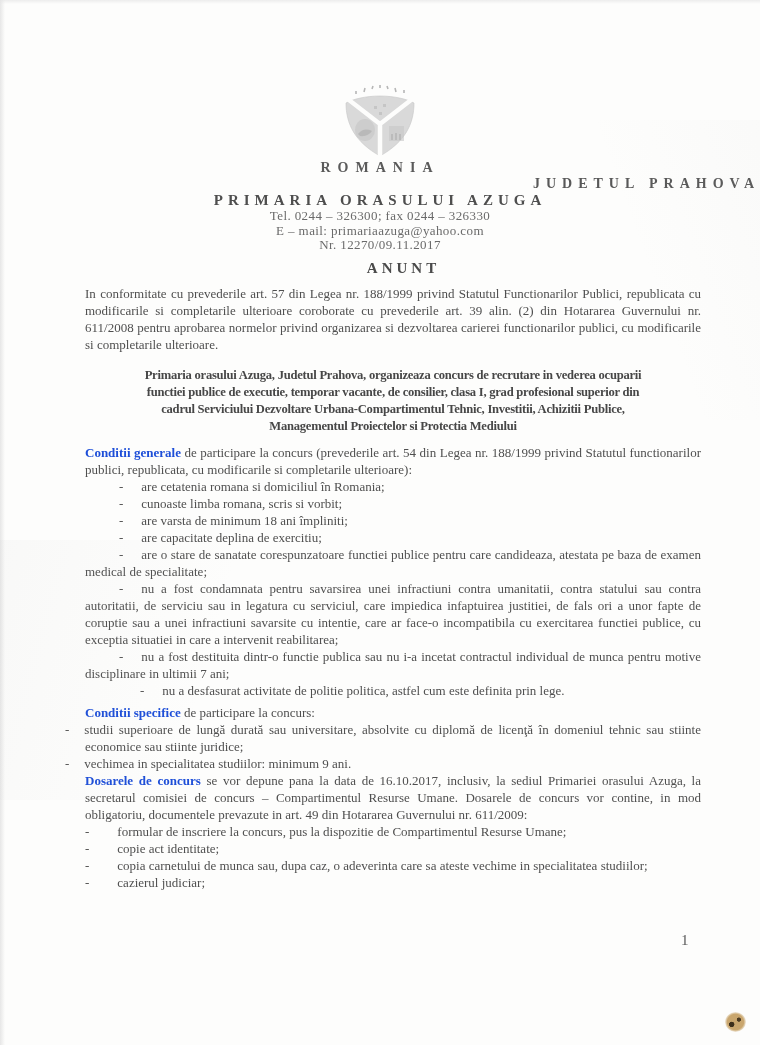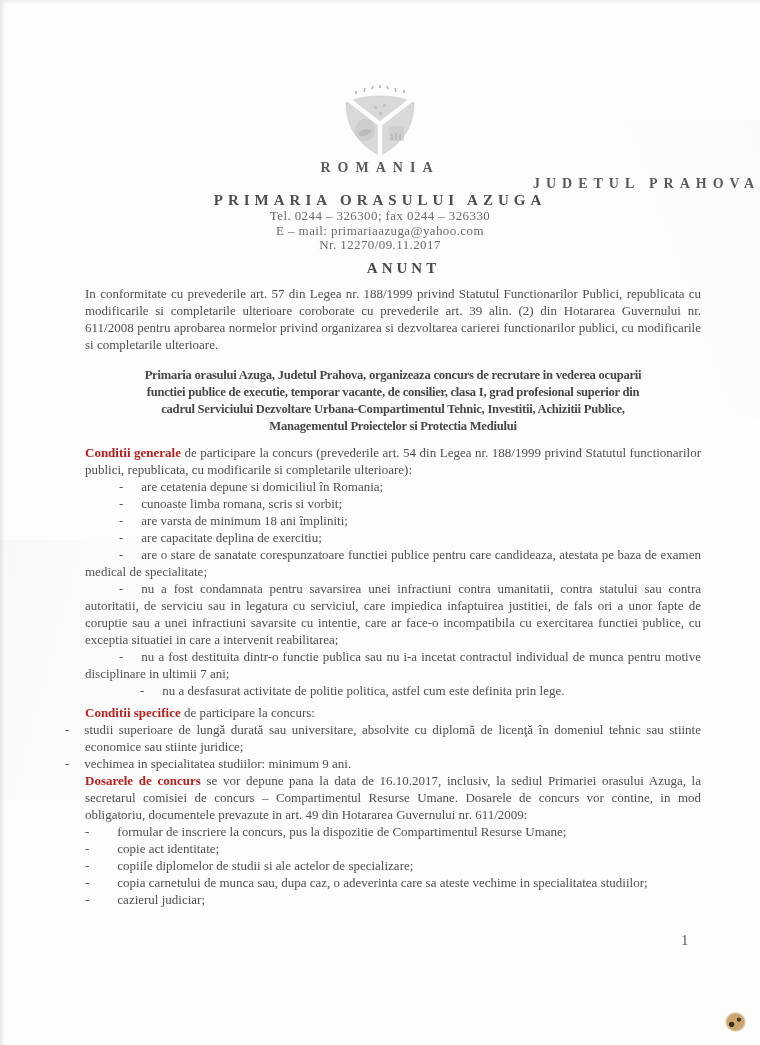--- a/index.html
+++ b/index.html
@@ -31,21 +31,21 @@
     color:#4a4a4a; margin:6px 0 0 0; line-height:18px;padding-left:47px; }
 
   .body { margin-left:85px; width:616px; font-size:13px; line-height:17px;
     text-align:justify; }
   .body p { margin:0; }
   .p-intro { margin-top:8px !important; }
   .p-announce { margin-top:14px !important; text-align:center; font-weight:bold;
     color:#474747; white-space:pre-line; font-size:12.6px; letter-spacing:-0.25px; line-height:17px; }
   .p-sec { margin-top:9px !important; }
   .p-sec2 { margin-top:5px !important; }
-  strong { color:#b91c1c; }
+  strong { color:#1d4ed8; }
 
   .it      { text-indent:34px; }
   .it .dash      { margin-right:18px; }
   .it-deep { text-indent:55px; }
   .it-deep .dash { margin-right:18px; }
   .it-spec { margin-left:52px; text-indent:-20px; }
   .it-spec .dash { margin-right:15px; }
   .it-doc  { text-indent:0; }
   .it-doc .dash  { margin-right:28px; }
 
@@ -106,38 +106,37 @@
   <div class="body">
     <p class="p-intro">In conformitate cu prevederile art. 57 din Legea nr. 188/1999 privind Statutul Functionarilor Publici, republicata cu modificarile si completarile ulterioare coroborate cu prevederile art. 39 alin. (2) din Hotararea Guvernului nr. 611/2008 pentru aprobarea normelor privind organizarea si dezvoltarea carierei functionarilor publici, cu modificarile si completarile ulterioare.</p>
 
     <p class="p-announce">Primaria orasului Azuga, Judetul Prahova, organizeaza concurs de recrutare in vederea ocuparii
 functiei publice de executie, temporar vacante, de consilier, clasa I, grad profesional superior din
 cadrul Serviciului Dezvoltare Urbana-Compartimentul Tehnic, Investitii, Achizitii Publice,
 Managementul Proiectelor si Protectia Mediului</p>
 
     <p class="p-sec"><strong>Conditii generale</strong><span> de participare la concurs (prevederile art. 54 din Legea nr. 188/1999 privind Statutul functionarilor publici, republicata, cu modificarile si completarile ulterioare):</span></p>
 
-    <p class="it"><span class="dash">-</span><span>are cetatenia depune si domiciliul în Romania;</span></p>
+    <p class="it"><span class="dash">-</span><span>are cetatenia romana si domiciliul în Romania;</span></p>
     <p class="it"><span class="dash">-</span><span>cunoaste limba romana, scris si vorbit;</span></p>
     <p class="it"><span class="dash">-</span><span>are varsta de minimum 18 ani împliniti;</span></p>
     <p class="it"><span class="dash">-</span><span>are capacitate deplina de exercitiu;</span></p>
     <p class="it"><span class="dash">-</span><span>are o stare de sanatate corespunzatoare functiei publice pentru care candideaza, atestata pe baza de examen medical de specialitate;</span></p>
     <p class="it"><span class="dash">-</span><span>nu a fost condamnata pentru savarsirea unei infractiuni contra umanitatii, contra statului sau contra autoritatii, de serviciu sau in legatura cu serviciul, care impiedica infaptuirea justitiei, de fals ori a unor fapte de coruptie sau a unei infractiuni savarsite cu intentie, care ar face-o incompatibila cu exercitarea functiei publice, cu exceptia situatiei in care a intervenit reabilitarea;</span></p>
     <p class="it"><span class="dash">-</span><span>nu a fost destituita dintr-o functie publica sau nu i-a incetat contractul individual de munca pentru motive disciplinare in ultimii 7 ani;</span></p>
     <p class="it it-deep"><span class="dash">-</span><span>nu a desfasurat activitate de politie politica, astfel cum este definita prin lege.</span></p>
 
     <p class="p-sec2"><strong>Conditii specifice</strong><span> de participare la concurs:</span></p>
 
     <p class="it-spec"><span class="dash">-</span><span>studii superioare de lungă durată sau universitare, absolvite cu diplomă de licenţă în domeniul tehnic sau stiinte economice sau stiinte juridice;</span></p>
     <p class="it-spec"><span class="dash">-</span><span>vechimea in specialitatea studiilor: minimum 9 ani.</span></p>
 
     <p><strong>Dosarele de concurs</strong><span> se vor depune pana la data de 16.10.2017, inclusiv, la sediul Primariei orasului Azuga, la secretarul comisiei de concurs – Compartimentul Resurse Umane. Dosarele de concurs vor contine, in mod obligatoriu, documentele prevazute in art. 49 din Hotararea Guvernului nr. 611/2009:</span></p>
 
     <p class="it-doc"><span class="dash">-</span><span>formular de inscriere la concurs, pus la dispozitie de Compartimentul Resurse Umane;</span></p>
     <p class="it-doc"><span class="dash">-</span><span>copie act identitate;</span></p>
-    <p class="it-doc"><span class="dash">-</span><span>copiile diplomelor de studii si ale actelor de specializare;</span></p>
     <p class="it-doc"><span class="dash">-</span><span>copia carnetului de munca sau, dupa caz, o adeverinta care sa ateste vechime in specialitatea studiilor;</span></p>
     <p class="it-doc"><span class="dash">-</span><span>cazierul judiciar;</span></p>
   </div>
 
   <div class="page-num">1</div>
   <div class="stain"></div>
 </div>
 
 </body></html>

